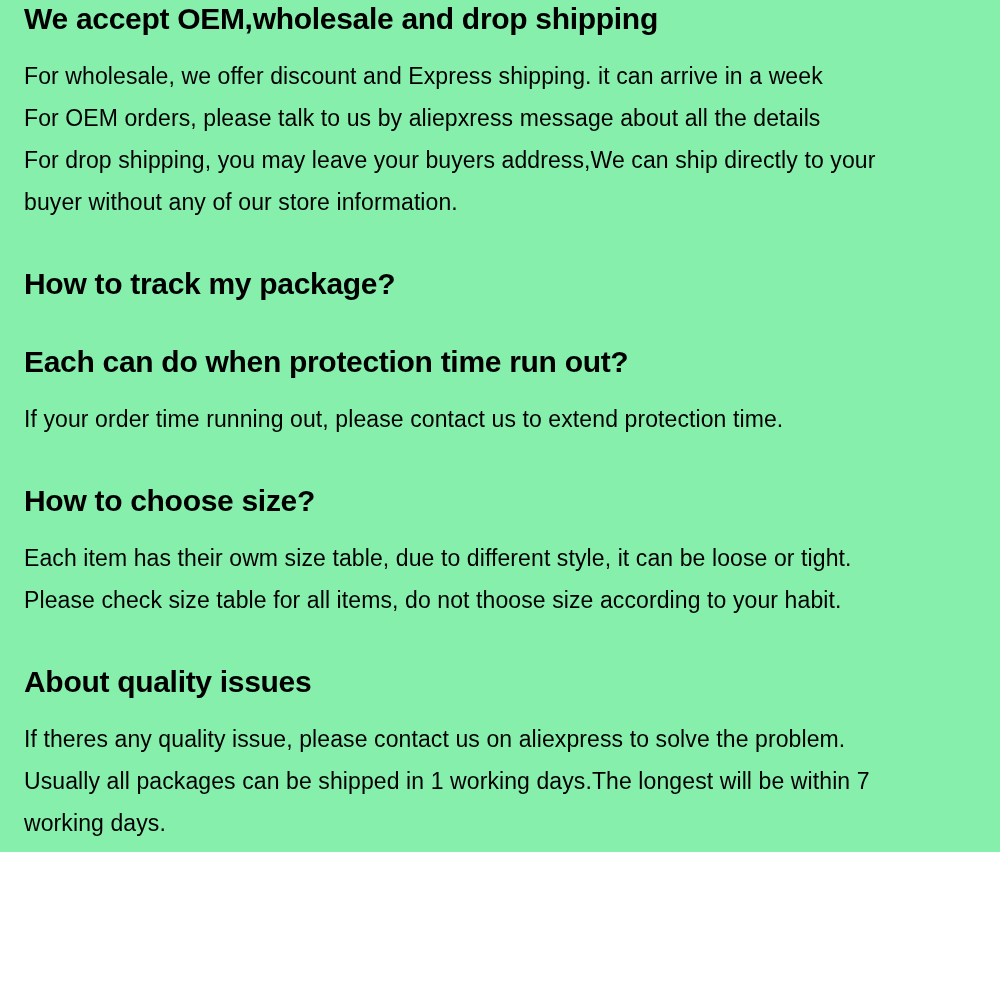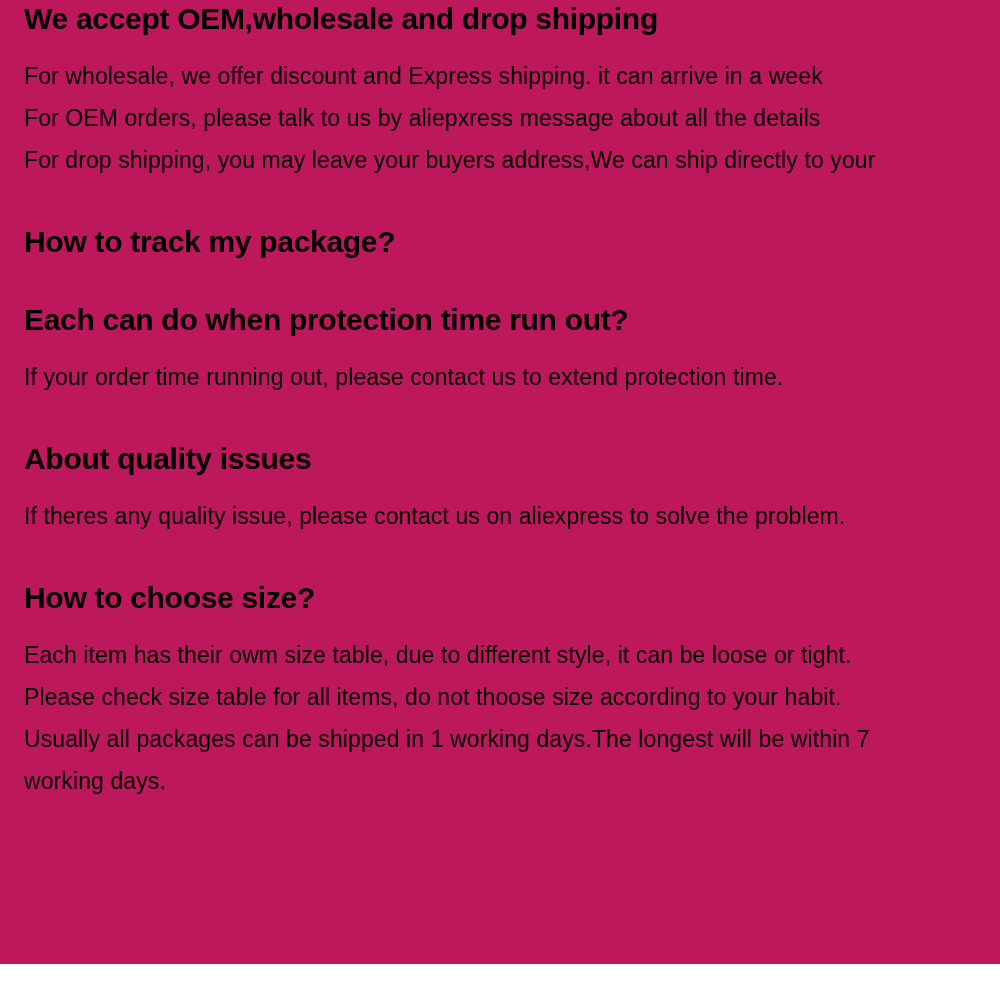--- a/index.html
+++ b/index.html
@@ -4,25 +4,25 @@
 <style>
   html, body {
     margin: 0;
     padding: 0;
     background: #ffffff;
     color: #000000;
     font-family: "Liberation Sans", sans-serif;
   }
   .doc {
     width: 1000px;
-    height: 964px;
+    height: 852px;
     box-sizing: border-box;
     padding: 2px 24px 0 24px;
     overflow: hidden;
-    background: #be185d;
+    background: #86efac;
   }
   .section { margin: 0; }
   .section-heading {
     font-size: 30px;
     font-weight: bold;
     line-height: 34px;
     letter-spacing: -0.3px;
     margin: 44px 0 19px 0;
   }
   .section:first-child .section-heading {
@@ -39,40 +39,41 @@
 </head>
 <body>
 
 <div class="doc">
 
   <div class="section">
     <h2 class="section-heading">We accept OEM,wholesale and drop shipping</h2>
     <p class="body-line">For wholesale, we offer discount and Express shipping. it can arrive in a week</p>
     <p class="body-line">For OEM orders, please talk to us by aliepxress message about all the details</p>
     <p class="body-line">For drop shipping, you may leave your buyers address,We can ship directly to your</p>
+    <p class="body-line">buyer without any of our store information.</p>
   </div>
 
   <div class="section">
     <h2 class="section-heading">How to track my package?</h2>
   </div>
 
   <div class="section">
     <h2 class="section-heading">Each can do when protection time run out?</h2>
     <p class="body-line">If your order time running out, please contact us to extend protection time.</p>
   </div>
 
   <div class="section">
-    <h2 class="section-heading">About quality issues</h2>
-    <p class="body-line">If theres any quality issue, please contact us on aliexpress to solve the problem.</p>
+    <h2 class="section-heading">How to choose size?</h2>
+    <p class="body-line">Each item has their owm size table, due to different style, it can be loose or tight.</p>
+    <p class="body-line">Please check size table for all items, do not thoose size according to your habit.</p>
   </div>
 
   <div class="section">
-    <h2 class="section-heading">How to choose size?</h2>
-    <p class="body-line">Each item has their owm size table, due to different style, it can be loose or tight.</p>
-    <p class="body-line">Please check size table for all items, do not thoose size according to your habit.</p>
+    <h2 class="section-heading">About quality issues</h2>
+    <p class="body-line">If theres any quality issue, please contact us on aliexpress to solve the problem.</p>
   </div>
 
   <div class="section">
     <p class="body-line">Usually all packages can be shipped in 1 working days.The longest will be within 7</p>
     <p class="body-line">working days.</p>
   </div>
 
 </div>
 
 </body></html>

